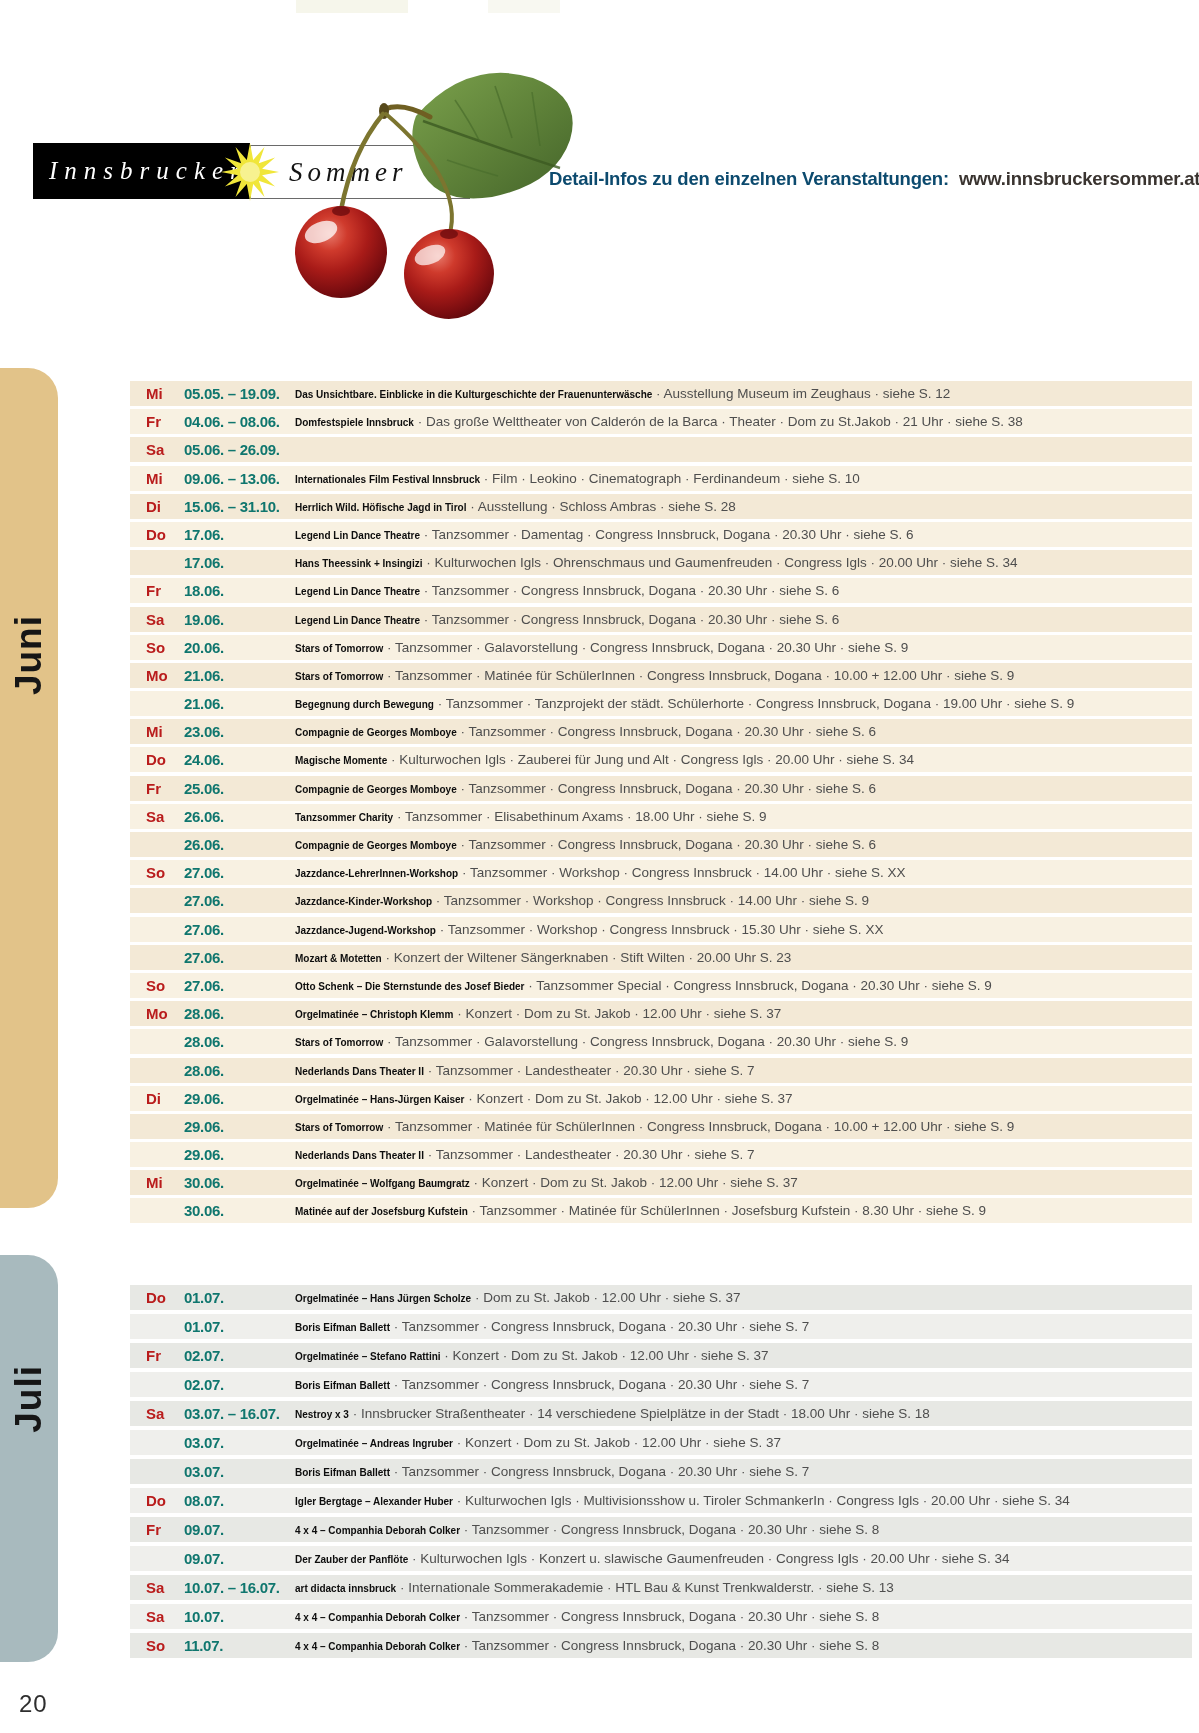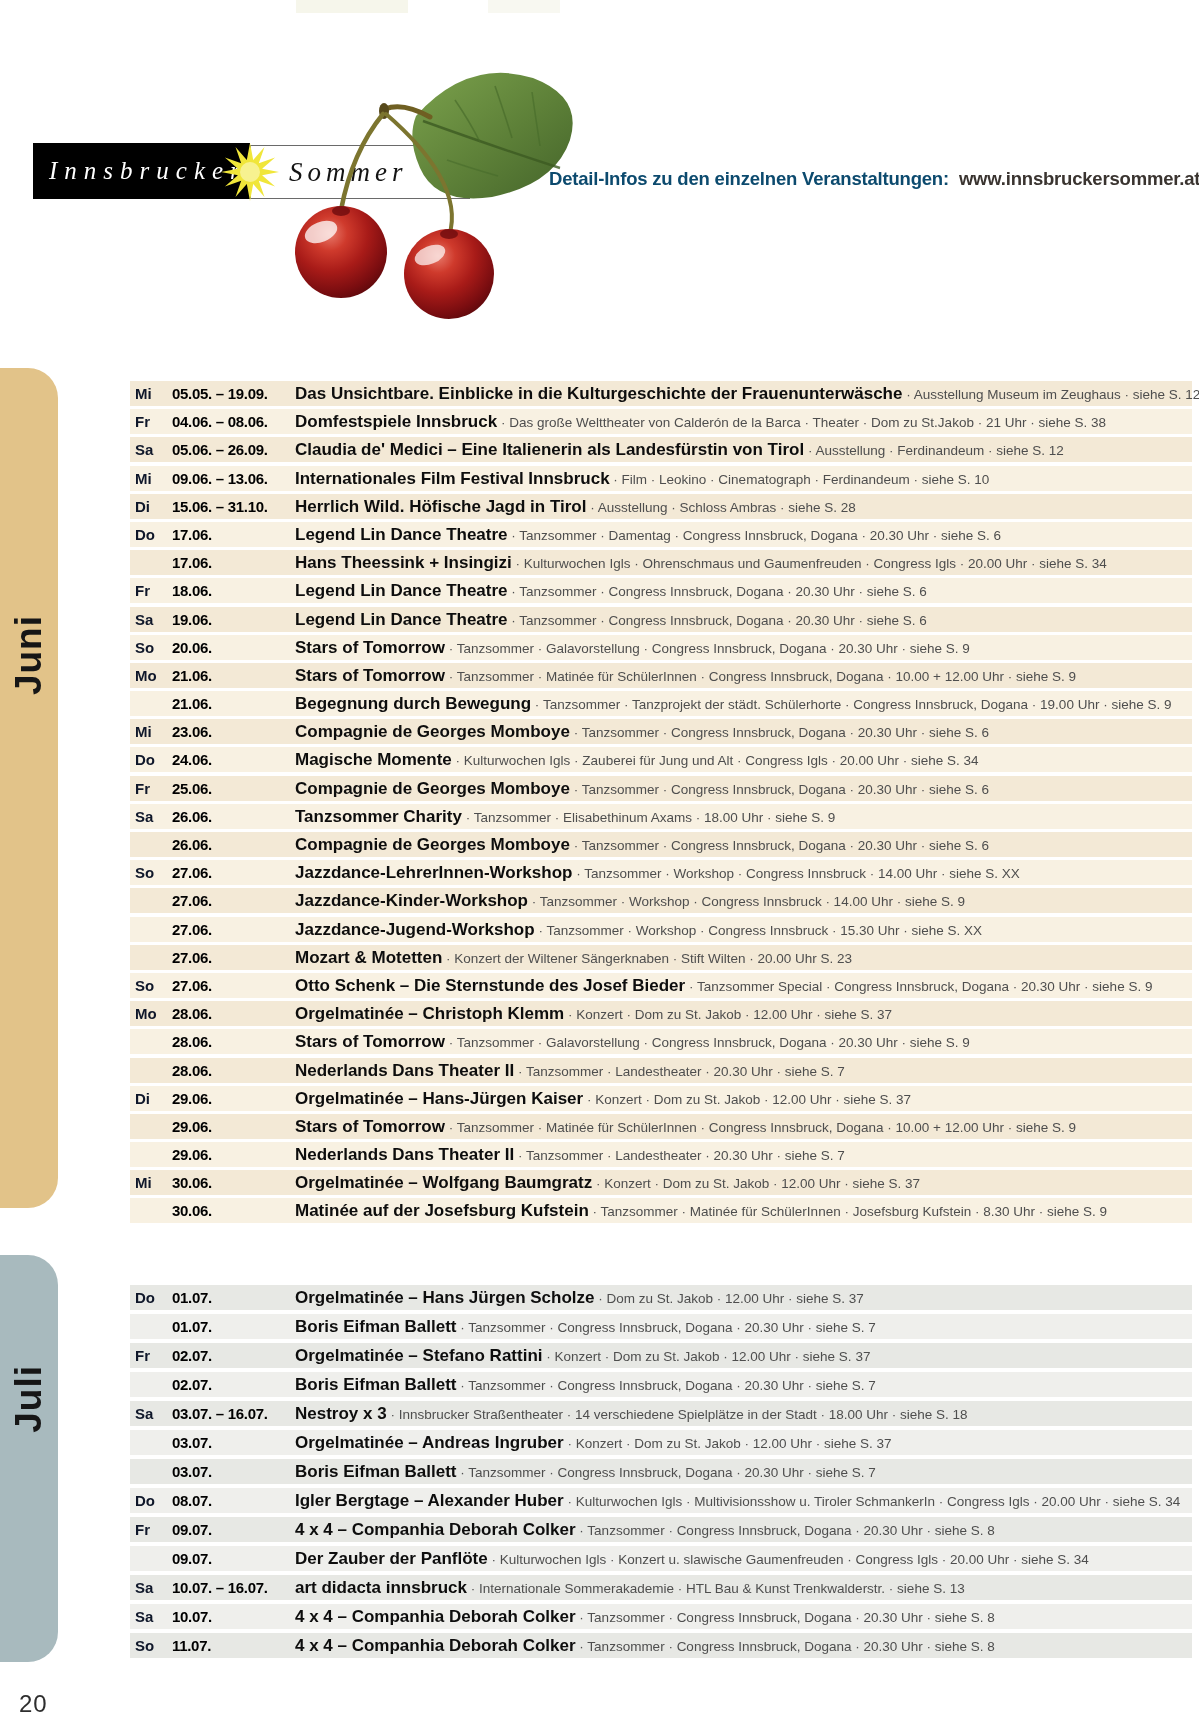--- a/index.html
+++ b/index.html
@@ -44,24 +44,24 @@
   
   .rows{position:absolute;left:130px;right:7px;}
   #rows-juni{top:381px;}
   #rows-juli{top:1285px;}
   .row{position:relative;height:25px;margin-bottom:3.2px;line-height:25px;white-space:nowrap;}
   #rows-juli .row{margin-bottom:4px;}
   #rows-juni .row{background:#f3e9d6;}
   #rows-juni .row.alt{background:#f8f1e2;}
   #rows-juli .row{background:#e7e8e4;}
   #rows-juli .row.alt{background:#efefec;}
-  .row .day{position:absolute;left:5px;width:36px;font-weight:700;font-size:15px;color:#0f172a;}
-  .row .date{position:absolute;left:42px;font-weight:700;font-size:15px;color:#000000;letter-spacing:-0.3px;}
+  .row .day{position:absolute;left:16px;width:36px;font-weight:700;font-size:15px;color:#b91c1c;}
+  .row .date{position:absolute;left:54px;font-weight:700;font-size:15px;color:#0f766e;letter-spacing:-0.3px;}
   .row .text{position:absolute;left:165px;font-size:13.5px;}
-  .row .t{font-weight:700;color:#0d0d0d;font-size:17px;}
+  .row .t{font-weight:700;color:#0d0d0d;font-size:10px;}
   .row .sep,.row .d{color:#4e4e4e;}
 
   
   #page-number{position:absolute;left:19px;top:1690px;font-size:24px;color:#2e2e2e;letter-spacing:1px;text-align:right;}
 </style>
 </head>
 <body>
 
 <div class="artifact" id="artifact-1"></div>
 <div class="artifact" id="artifact-2"></div>
@@ -134,21 +134,20 @@
       <span class="text"><span class="t">Das Unsichtbare. Einblicke in die Kulturgeschichte der Frauenunterwäsche</span><span class="sep"> · </span><span class="d">Ausstellung  Museum im Zeughaus · siehe S. 12</span></span>
     </div>
     <div class="row alt">
       <span class="day">Fr</span>
       <span class="date">04.06. – 08.06.</span>
       <span class="text"><span class="t">Domfestspiele Innsbruck</span><span class="sep"> · </span><span class="d">Das große Welttheater von Calderón de la Barca · Theater · Dom zu St.Jakob · 21 Uhr · siehe S. 38</span></span>
     </div>
     <div class="row">
       <span class="day">Sa</span>
       <span class="date">05.06. – 26.09.</span>
-      <span class="text"><span class="t">Claudia de' Medici – Eine Italienerin als Landesfürstin von Tirol</span><span class="sep"> · </span><span class="d">Ausstellung · Ferdinandeum · siehe S. 12</span></span>
     </div>
     <div class="row alt">
       <span class="day">Mi</span>
       <span class="date">09.06. – 13.06.</span>
       <span class="text"><span class="t">Internationales Film Festival Innsbruck</span><span class="sep"> · </span><span class="d">Film · Leokino · Cinematograph · Ferdinandeum · siehe S. 10</span></span>
     </div>
     <div class="row">
       <span class="day">Di</span>
       <span class="date">15.06. – 31.10.</span>
       <span class="text"><span class="t">Herrlich Wild. Höfische Jagd in Tirol</span><span class="sep"> · </span><span class="d">Ausstellung · Schloss Ambras · siehe S. 28</span></span>

